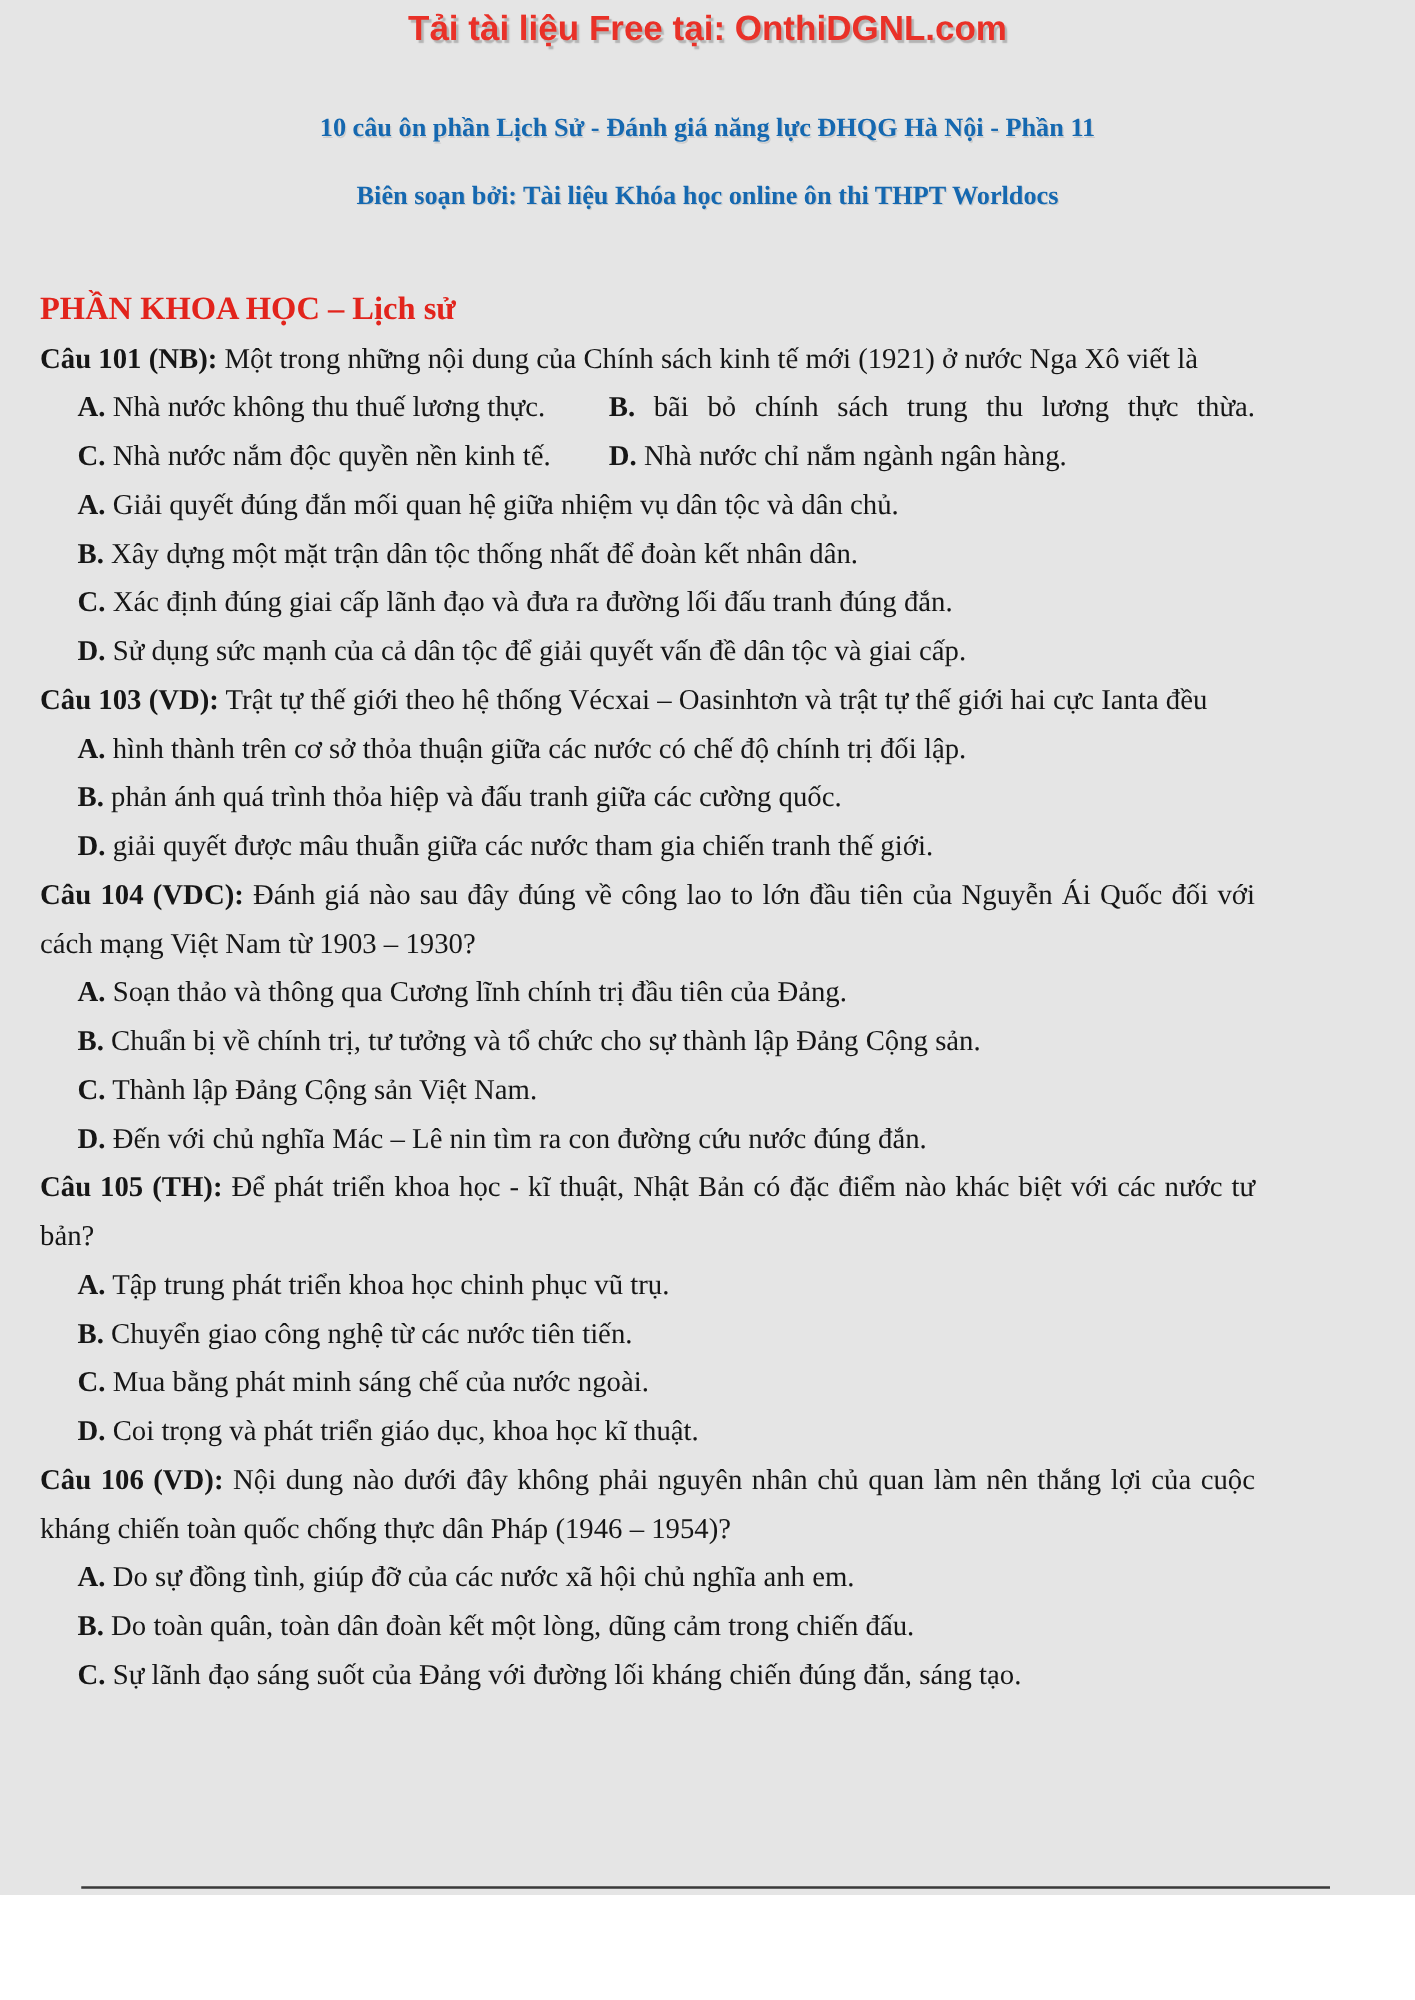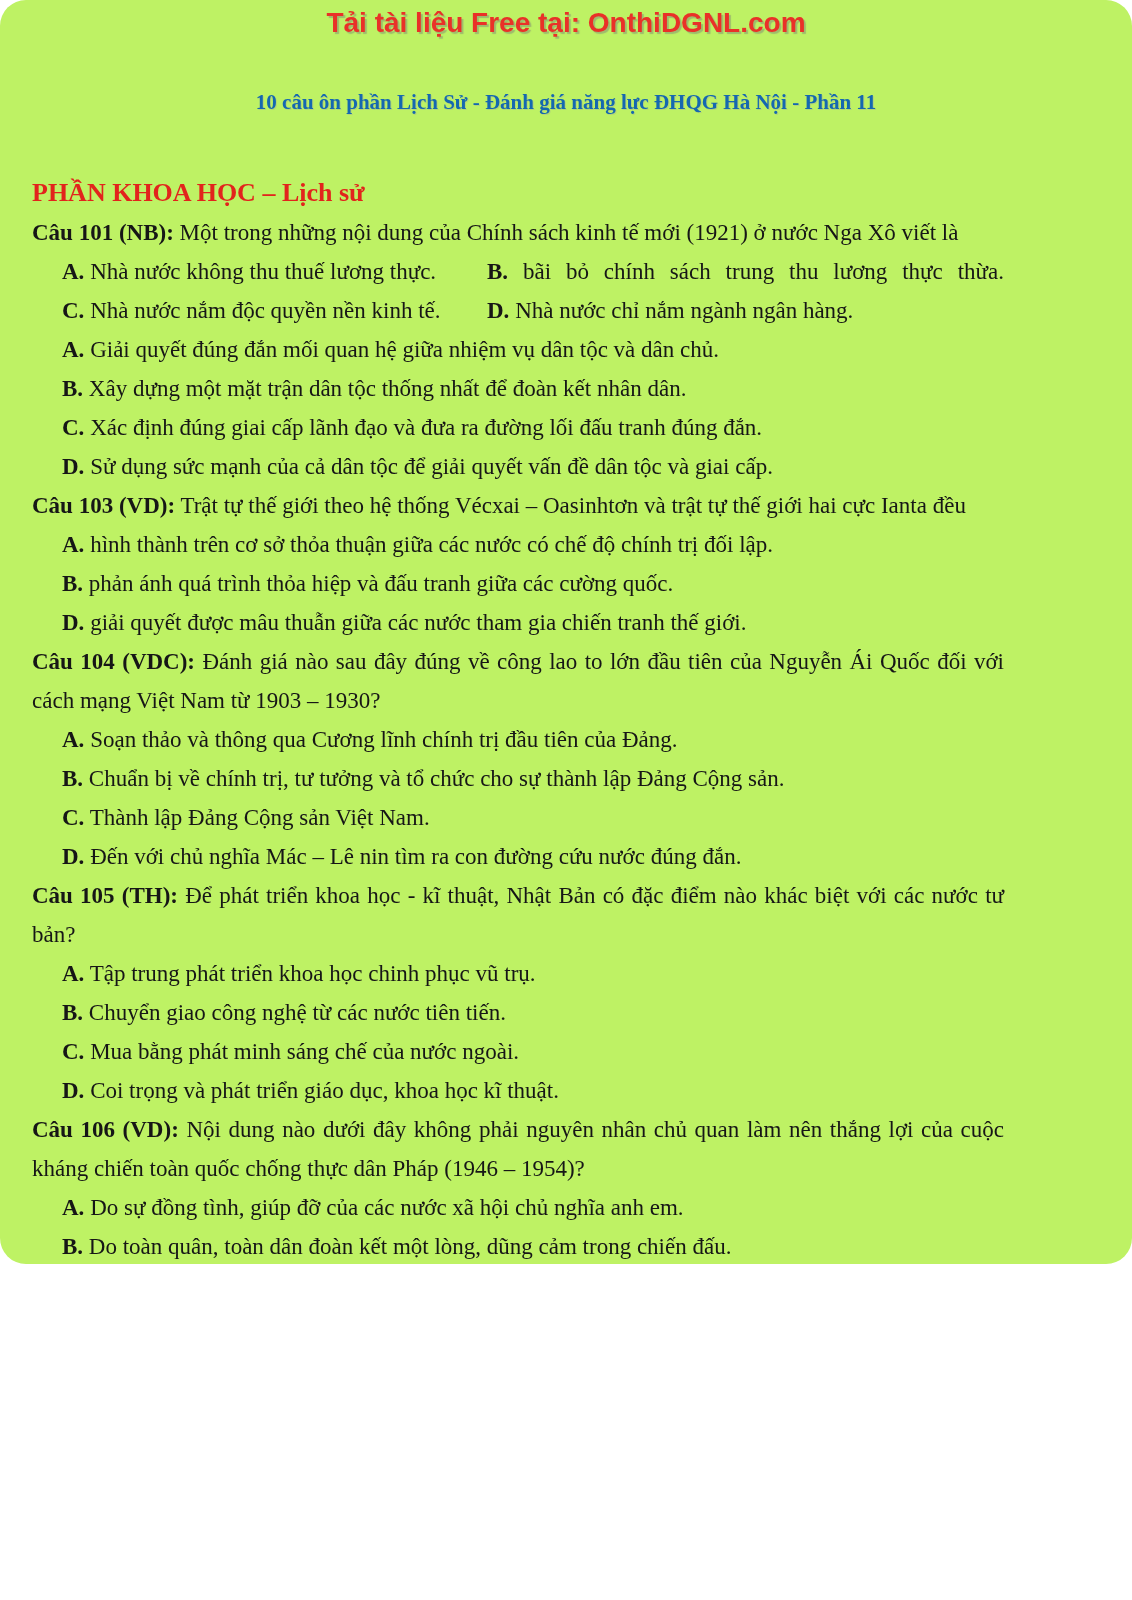--- a/index.html
+++ b/index.html
@@ -1,21 +1,20 @@
 <!DOCTYPE html>
 <html><head>
 <meta charset="utf-8">
 <style>
   * { box-sizing: border-box; }
   html, body { margin: 0; padding: 0; background: #ffffff; }
   .page {
-    width: 1132px; height: 1264px; background: #bef264; position: relative;
+    width: 1132px; height: 1516px; background: #e5e5e5; position: relative;
     overflow: hidden; font-family: "Liberation Serif", "DejaVu Serif", serif;
     color: #161616;
-    border-radius: 26px;
   }
   .watermark {
     padding-top: 7px; text-align: center;
     font-family: "Liberation Sans", "DejaVu Sans", sans-serif;
     font-weight: 700; font-size: 28px; color: #e93128;
     text-shadow: 2px 2px 1px rgba(120,120,120,0.45);
   }
   .title-block {
     margin-top: 36px; text-align: center; color: #1568b0;
     font-weight: 700; font-size: 21px; line-height: 54px;
@@ -45,20 +44,21 @@
 </style>
 </head>
 <body>
 
 <div class="page">
 
   <div class="watermark">Tải tài liệu Free tại: OnthiDGNL.com</div>
 
   <div class="title-block">
     <div>10 câu ôn phần Lịch Sử - Đánh giá năng lực ĐHQG Hà Nội - Phần 11</div>
+    <div>Biên soạn bởi: Tài liệu Khóa học online ôn thi THPT Worldocs</div>
   </div>
 
   <div class="content">
 
     <div class="section-heading">PHẦN KHOA HỌC – Lịch sử</div>
 
     <div>
       <p class="q-text one-line"><b class="q-label">Câu 101 (NB):</b> <span>Một trong những nội dung của Chính sách kinh tế mới (1921) ở nước Nga Xô viết là</span></p>
       <div class="opts-grid">
         <p class="opt"><b>A.</b> <span>Nhà nước không thu thuế lương thực.</span></p>

